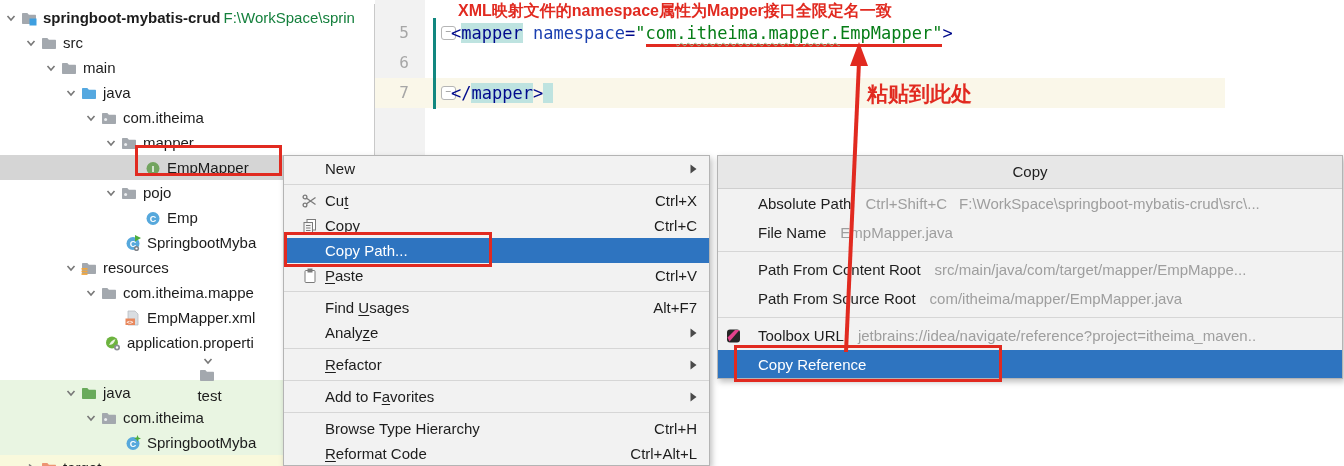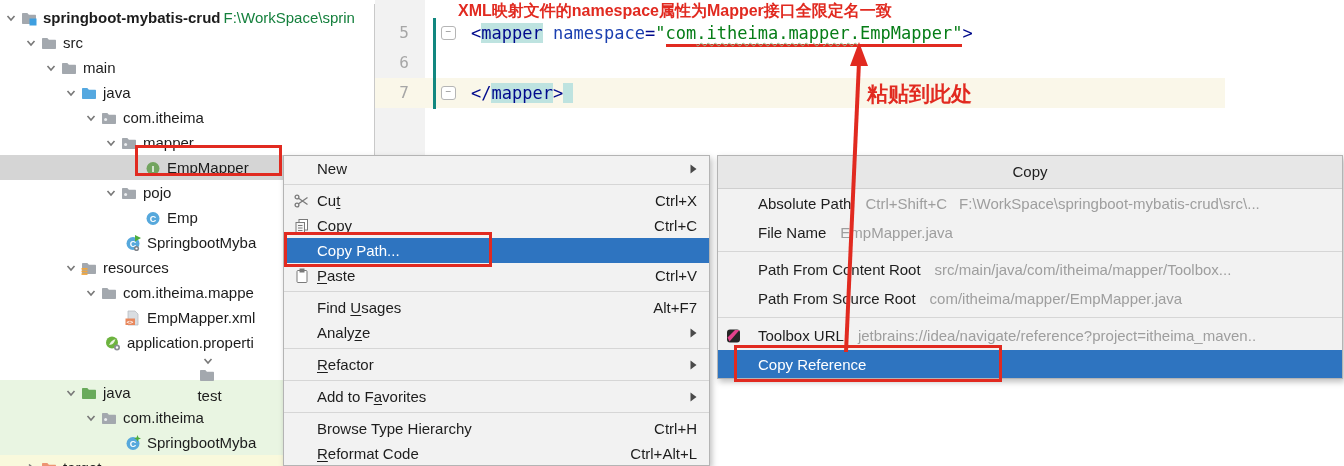--- a/index.html
+++ b/index.html
@@ -7,21 +7,21 @@
        font-family:"Liberation Sans",sans-serif;background:#fff;}
   
   #editor{position:absolute;left:375px;top:0;width:969px;height:466px;background:#fff;}
   #gutter-strip{position:absolute;left:0;top:0;width:50px;height:466px;background:#f2f2f2;}
   #current-line{position:absolute;left:0;top:78px;width:850px;height:30px;background:var(--curline);}
   #change-bar{position:absolute;left:58px;top:18px;width:3px;height:91px;background:var(--teal);}
   .gut-num{position:absolute;left:0;width:34px;text-align:right;height:30px;line-height:30px;
            color:#a6a6a6;font-family:"DejaVu Sans Mono",monospace;font-size:16px;}
   .fold{position:absolute;left:66px;width:13px;height:12px;border:1px solid #b5b5b5;border-radius:3px;
         background:#fff;color:#8a8a8a;font-size:10px;line-height:10px;text-align:center;}
-  .code-line{position:absolute;left:96px;height:30px;line-height:30px;white-space:pre;
+  .code-line{position:absolute;left:76px;height:30px;line-height:30px;white-space:pre;
              font-family:"DejaVu Sans Mono",monospace;font-size:17px;color:#1a1a1a;}
   .tag{color:var(--tag);} .attr{color:var(--attr);} .str{color:var(--str);}
   .hl{background:var(--taghl);}
   .rl{border-bottom:3px solid var(--red);padding-bottom:1px;}
   .wavy{text-decoration:underline wavy #94c294 1px;text-underline-offset:3px;}
   #xml-note{position:absolute;left:83px;top:1px;font-size:16px;font-weight:bold;color:var(--red);white-space:nowrap;}
   #paste-note{position:absolute;left:492px;top:80px;font-size:21px;font-weight:bold;color:var(--red);white-space:nowrap;}
   
   #tree{position:absolute;left:0;top:4px;width:375px;height:466px;background:#fff;
         border-right:1px solid #c9c9c9;overflow:hidden;padding-top:1px;box-sizing:border-box;}
@@ -31,21 +31,21 @@
   .tree-row.yellow{background:#f9f9dc;}
   .chev{width:12px;height:12px;margin-right:4px;flex:0 0 12px;display:inline-flex;}
   .ticon{width:16px;height:16px;margin-right:6px;flex:0 0 16px;display:inline-flex;}
   .tlabel{line-height:25px;}
   .tlabel.b{font-weight:bold;}
   .tpath{color:#15803d;margin-left:3px;}
   
   .menu{position:absolute;background:#f2f2f2;border:1px solid #b4b4b4;
         box-shadow:2px 3px 6px rgba(0,0,0,.25);box-sizing:border-box;font-size:15px;color:#1d1d1d;}
   #context-menu{left:283px;top:155px;width:427px;height:311px;z-index:30;overflow:hidden;}
-  .menu-row{height:25px;display:flex;align-items:center;padding:0 12px 0 10px;}
+  .menu-row{height:25px;display:flex;align-items:center;padding:0 12px 0 18px;}
   .menu-row .mi{width:23px;flex:0 0 23px;display:inline-flex;}
   .menu-row .sc{margin-left:auto;}
   .menu-row .ar{margin-left:auto;display:inline-flex;}
   .menu-row.selected{background:var(--accent);color:#fff;}
   .menu-sep{height:7px;position:relative;}
   .menu-sep:before{content:"";position:absolute;left:0;right:0;top:3px;border-top:1px solid #d6d6d6;}
   
   #copy-submenu{left:717px;top:155px;width:626px;height:224px;z-index:40;overflow:hidden;}
   #copy-submenu .hdr{height:32px;line-height:32px;text-align:center;background:#e7e7e7;
                      border-bottom:1px solid #cfcfcf;}
@@ -440,21 +440,21 @@
       </div>
       <div class="sub-row">
         <span class="mi"></span>
         <span class="lbl">File Name</span>
         <span class="val">EmpMapper.java</span>
       </div>
       <div class="sub-sep"></div>
       <div class="sub-row">
         <span class="mi"></span>
         <span class="lbl">Path From Content Root</span>
-        <span class="val">src/main/java/com/itheima/mapper/Toolbox...</span>
+        <span class="val">src/main/java/com/target/mapper/EmpMappe...</span>
       </div>
       <div class="sub-row">
         <span class="mi"></span>
         <span class="lbl">Path From Source Root</span>
         <span class="val">com/itheima/mapper/EmpMapper.java</span>
       </div>
       <div class="sub-sep"></div>
       <div class="sub-row">
         <span class="mi">
           <svg width="16" height="16" viewBox="0 0 16 16">

